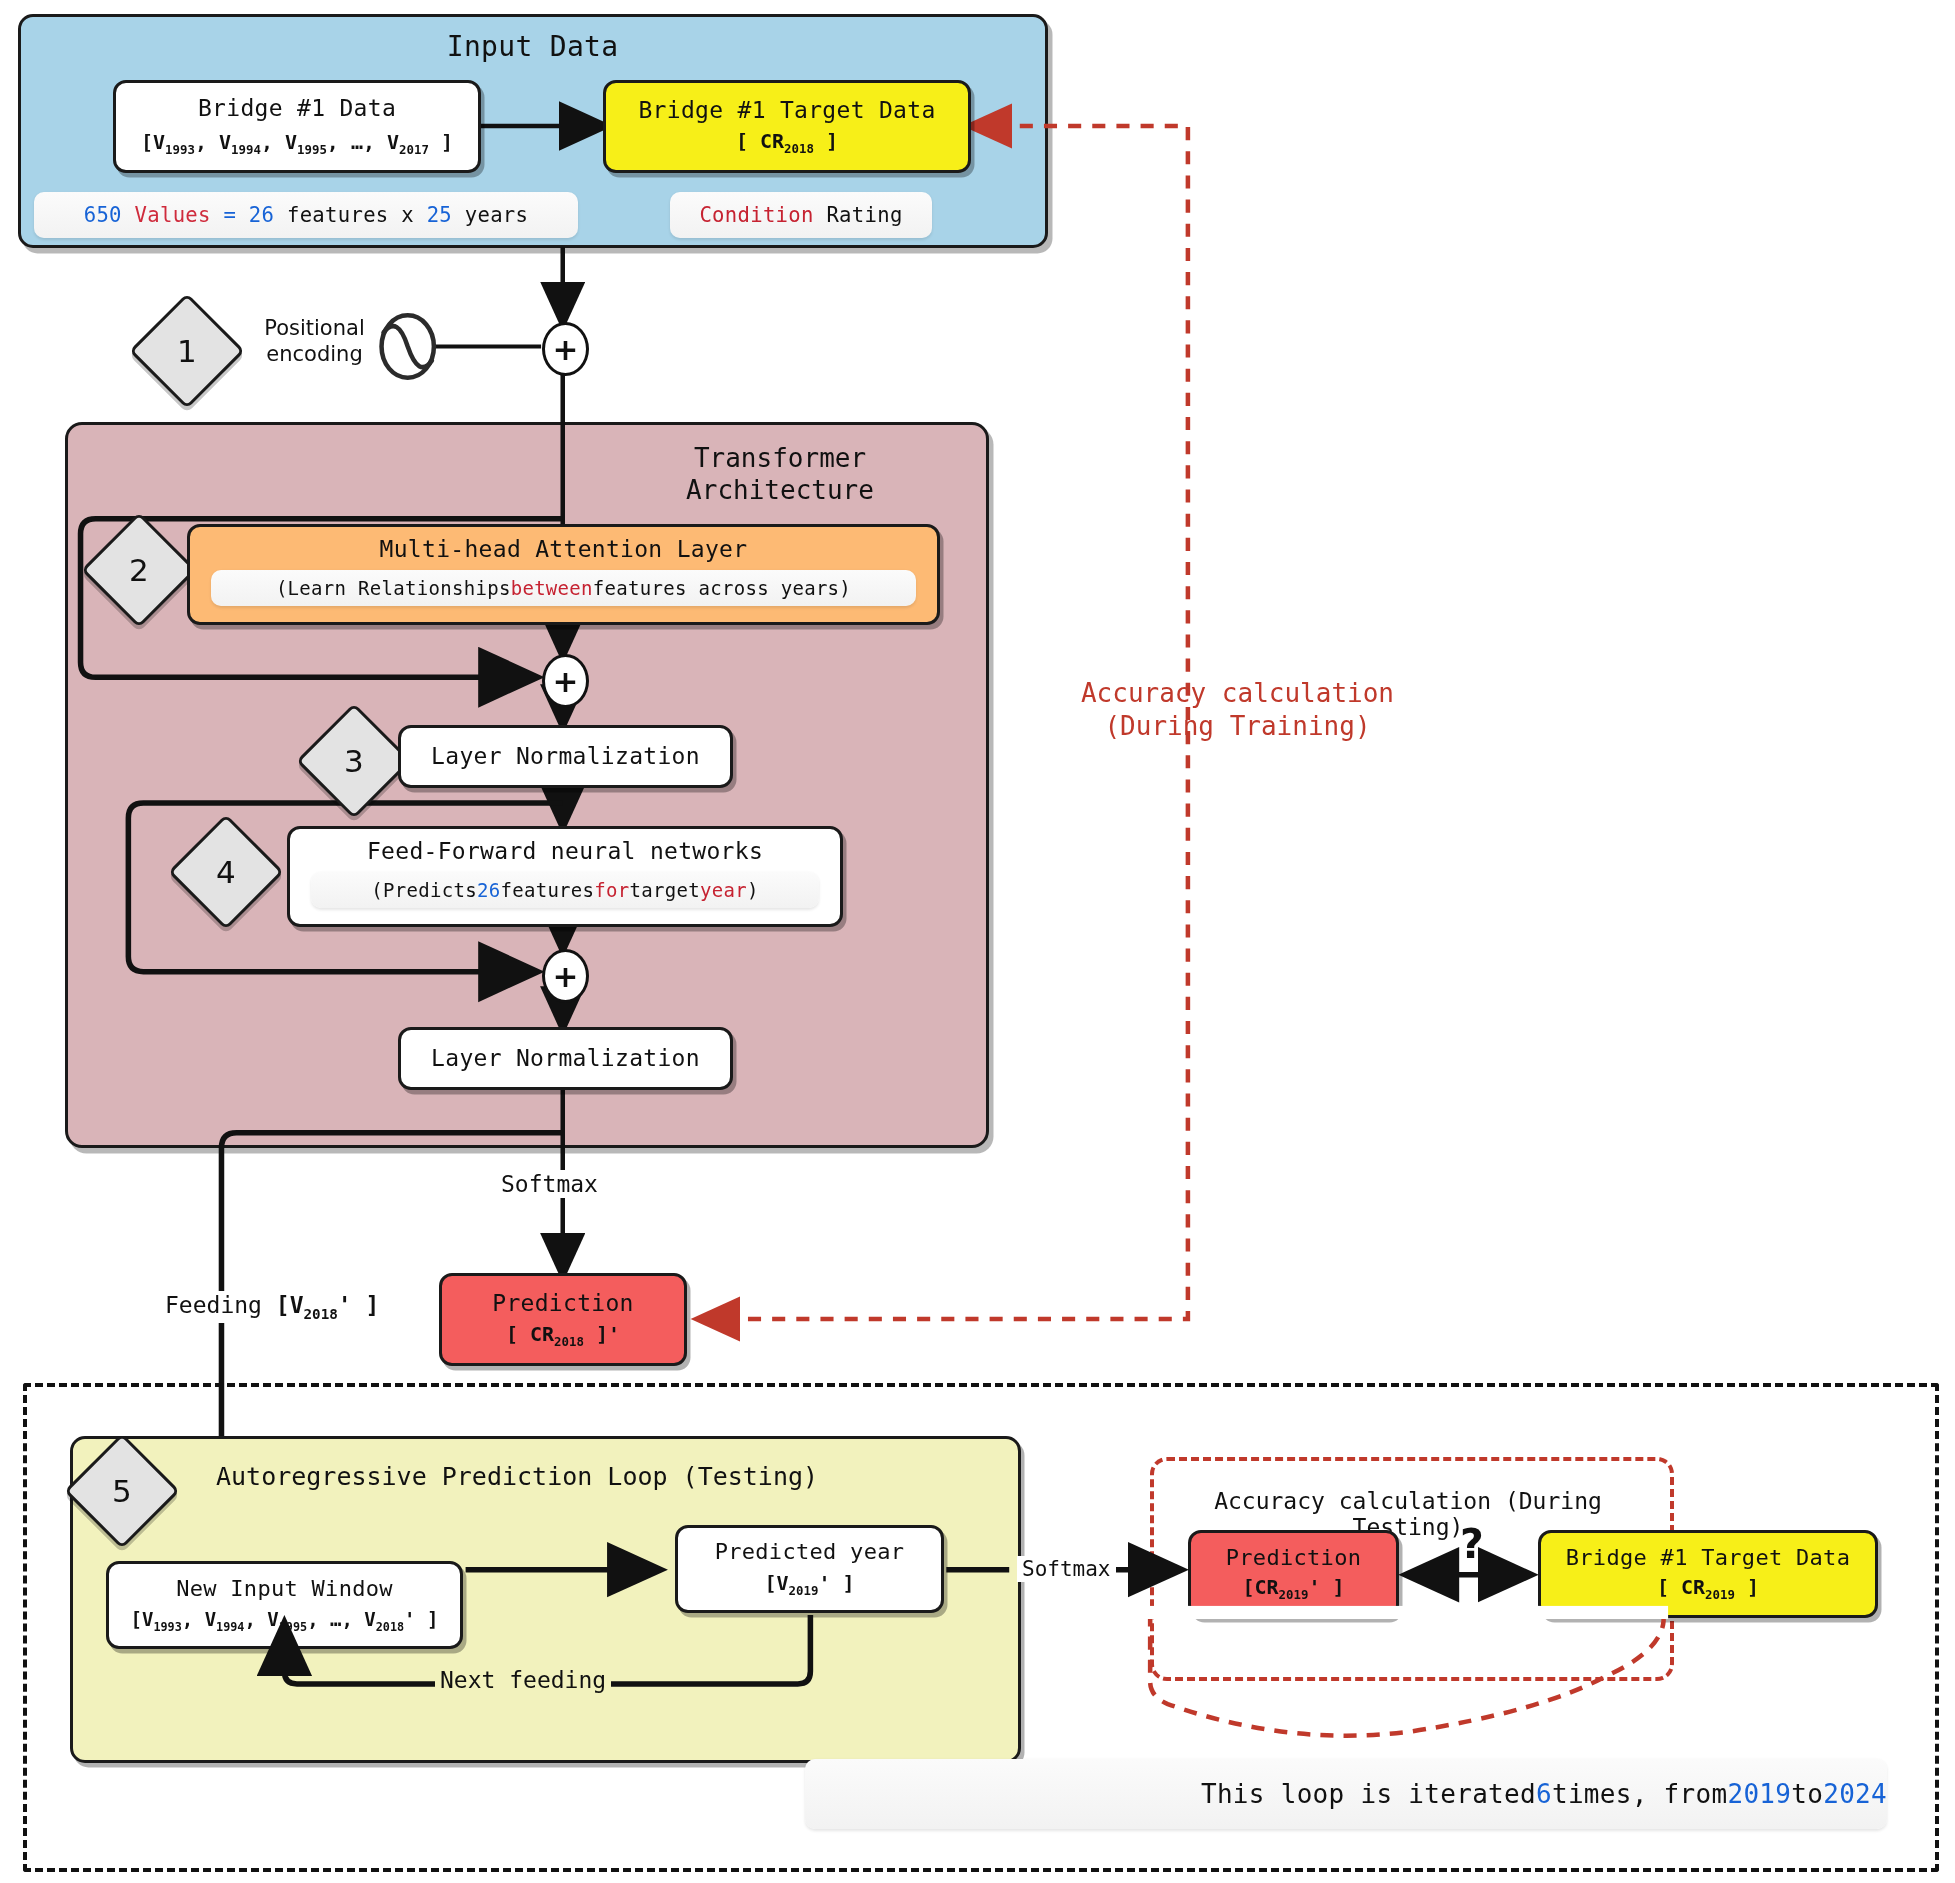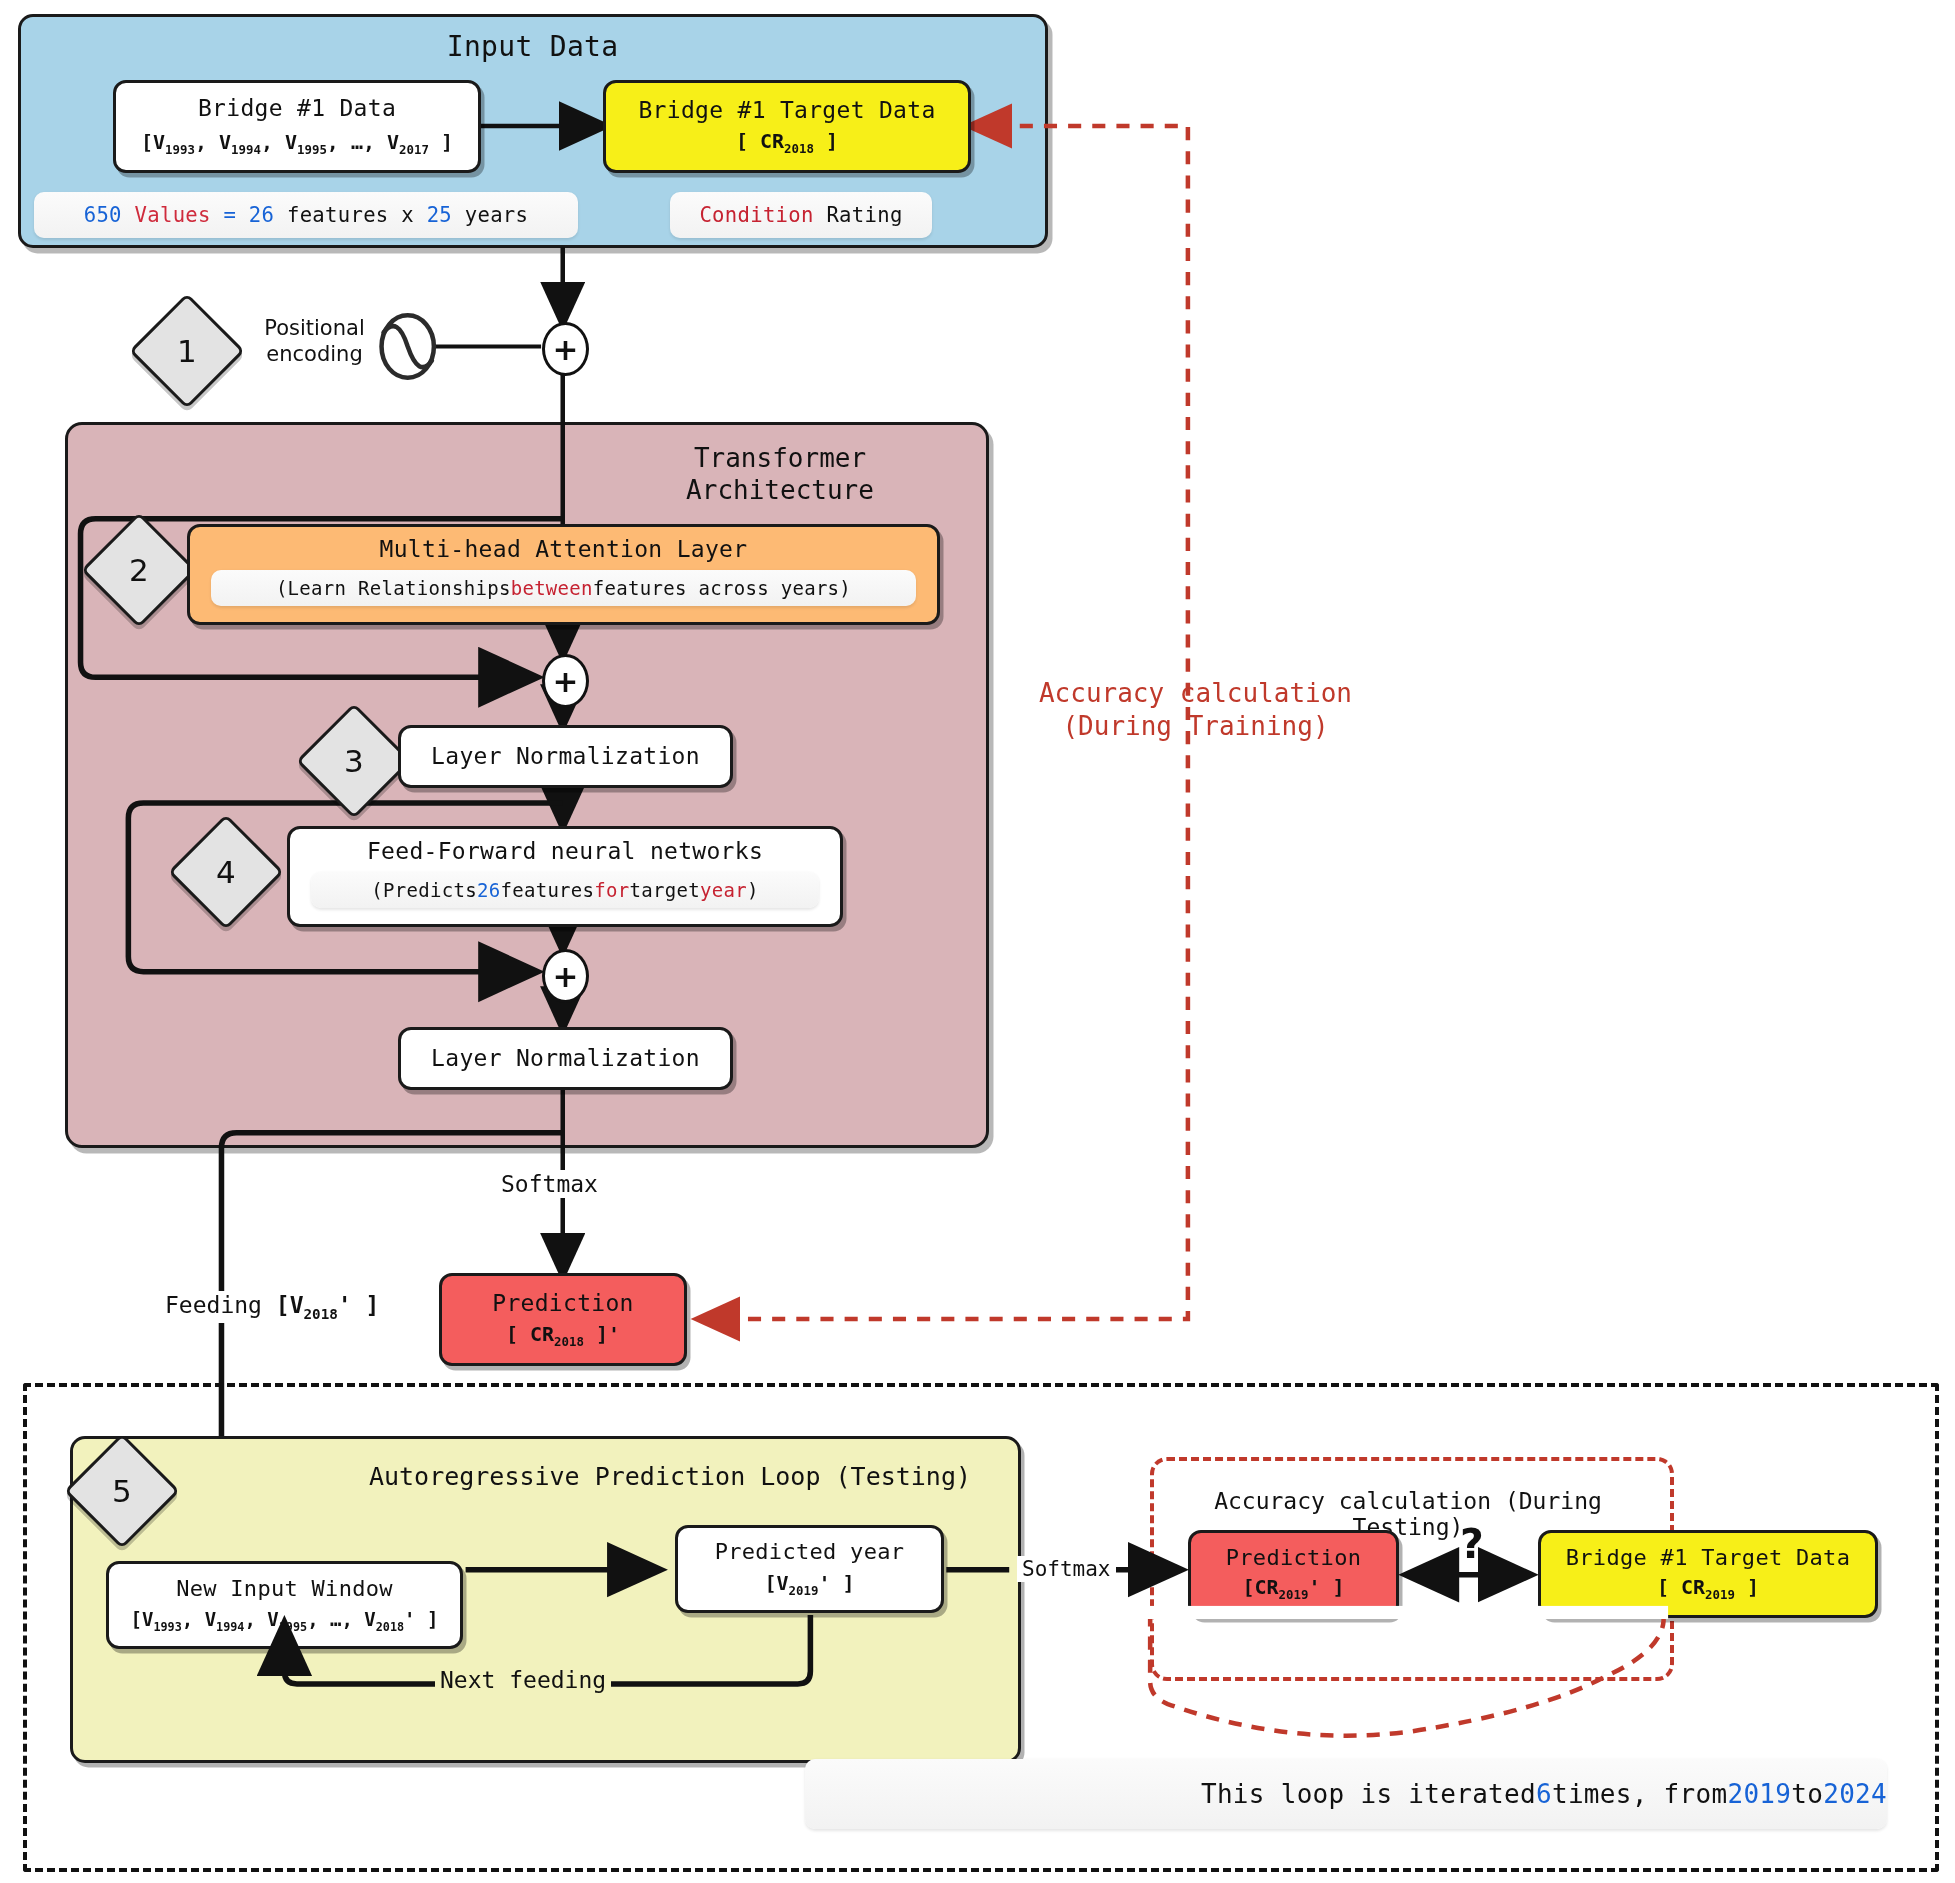--- a/index.html
+++ b/index.html
@@ -238,32 +238,32 @@
 
   <div class="lbl" style="left:496px;top:1170px;font-size:23px;">Softmax</div>
 
   <div class="lbl" style="left:160px;top:1291px;font-size:23px;">Feeding <span class="bold">[V<sub>2018</sub>' ]</span></div>
 
   <div class="rbox layer2" style="left:439px;top:1273px;width:248px;height:93px;background:#f45d5d;">
     <div class="t-title" style="margin-bottom:5px;">Prediction</div>
     <div class="t-sub bold">[ CR<sub>2018</sub> ]'</div>
   </div>
 
-  <div class="abs layer2" style="left:999px;top:677px;width:393px;text-align:center;font-size:26px;line-height:1.25;color:#c0392b;">
+  <div class="abs layer2" style="left:1041px;top:677px;width:393px;text-align:center;font-size:26px;line-height:1.25;color:#c0392b;">
     <div>Accuracy calculation</div>
     <div>(During Training)</div>
   </div>
 
   <div class="abs" style="left:22.7px;top:1383px;width:1908px;height:481px;border:4.5px dashed #111;border-radius:3px;"></div>
 
   <div class="rbox" style="left:70px;top:1436px;width:951px;height:327px;background:#f2f2bd;border-radius:15px;z-index:2;"></div>
   <div class="diamond" style="left:81px;top:1450px;z-index:3;">
     <span>5</span>
   </div>
-  <div class="abs" style="left:216px;top:1462px;width:755px;text-align:right;font-size:25px;z-index:3;">Autoregressive Prediction Loop (Testing)</div>
+  <div class="abs" style="left:216px;top:1462px;width:755px;text-align:left;font-size:25px;z-index:3;">Autoregressive Prediction Loop (Testing)</div>
 
   <div class="rbox" style="left:106px;top:1525px;width:357px;height:88px;background:#ffffff;z-index:3;margin-top:36px;">
     <div class="t-title" style="font-size:22px;margin-bottom:6px;">New Input Window</div>
     <div class="t-sub bold" style="font-size:19px;">
       [V<sub>1993</sub>, V<sub>1994</sub>, V<sub>1995</sub>, …, V<sub>2018</sub>' ]
     </div>
   </div>
 
   <div class="rbox" style="left:675px;top:1525px;width:269px;height:88px;background:#ffffff;z-index:3;">
     <div class="t-title" style="font-size:22px;margin-bottom:6px;">Predicted year</div>

